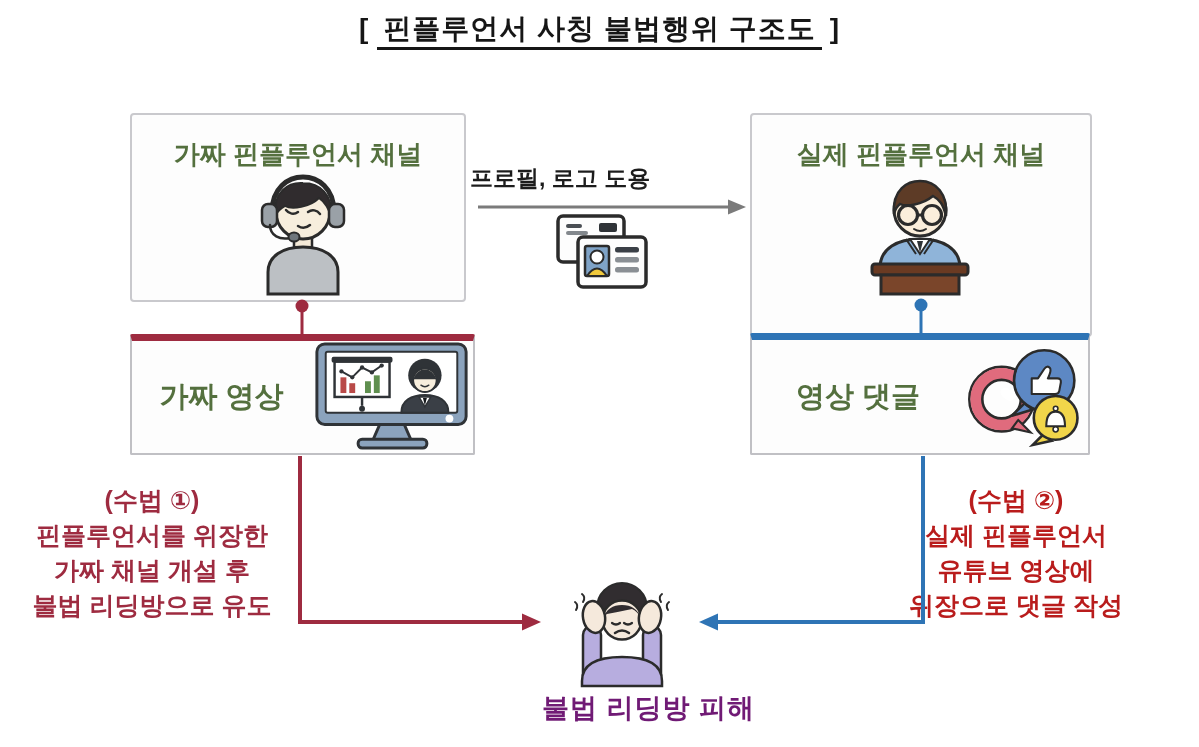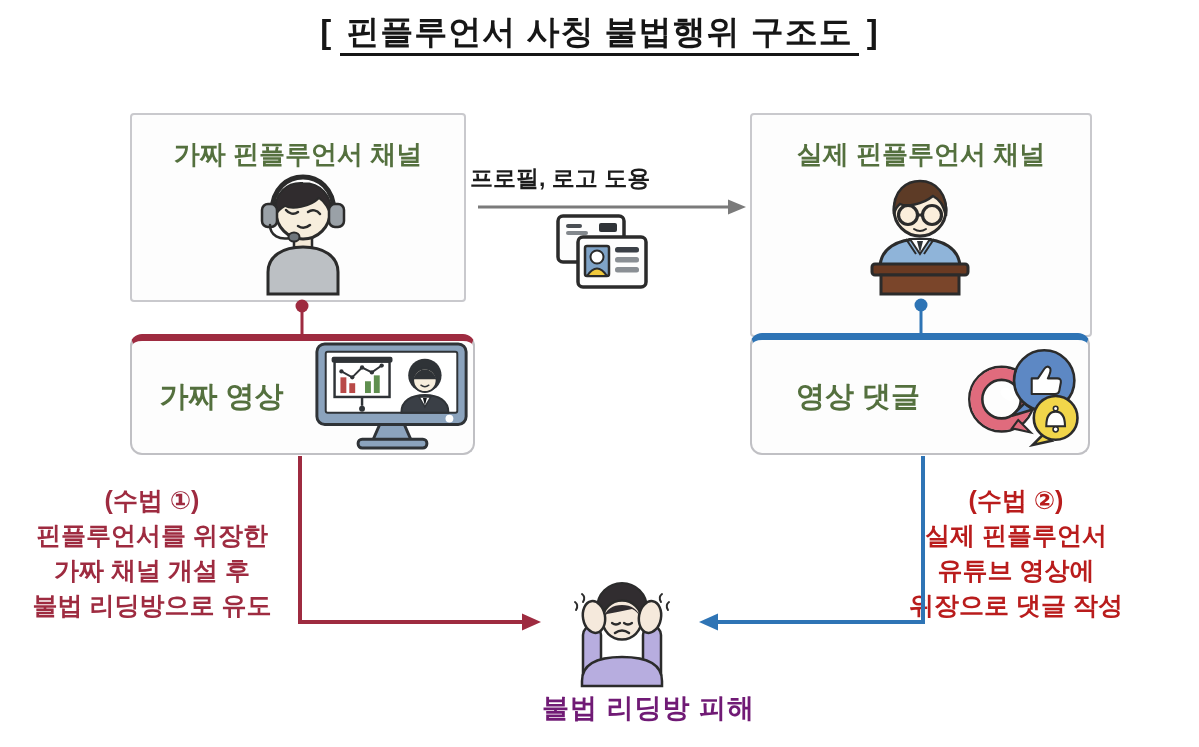--- a/index.html
+++ b/index.html
@@ -10,21 +10,21 @@
     width: 1199px;
     height: 747px;
     background: #ffffff;
     overflow: hidden;
   }
   
   .title {
     position: absolute;
     top: 10px; left: 0; width: 100%;
     text-align: center;
-    font-size: 33px;
+    font-size: 28px;
     font-weight: 700;
     color: #161616;
     letter-spacing: 1px;
   }
   .title .inner {
     border-bottom: 3px solid #161616;
     padding: 0 6px 3px 6px;
     margin: 0 8px;
   }
   
@@ -41,21 +41,21 @@
     font-size: 26px;
     padding-top: 22px;
     letter-spacing: 0px;
   }
   .box-fake-channel { left: 130px; top: 113px; width: 336px; height: 189px; }
   .box-real-channel { left: 750px; top: 113px; width: 342px; height: 224px; }
   .action-box {
     position: absolute;
     background: #fdfdfd;
     border: 2px solid #c0c0c4;
-    border-radius: 12px;
+    border-radius: 2px;
     display: flex;
     align-items: center;
   }
   .box-fake-video { left: 130px; top: 334px; width: 345px; height: 121px; border-top: 7px solid #9e2b40; }
   .box-video-comment { left: 750px; top: 333px; width: 340px; height: 122px; border-top: 7px solid #2e74b5; }
   .action-box .box-label {
     flex: 1;
     text-align: center;
     font-weight: 700;
     color: #54703e;

